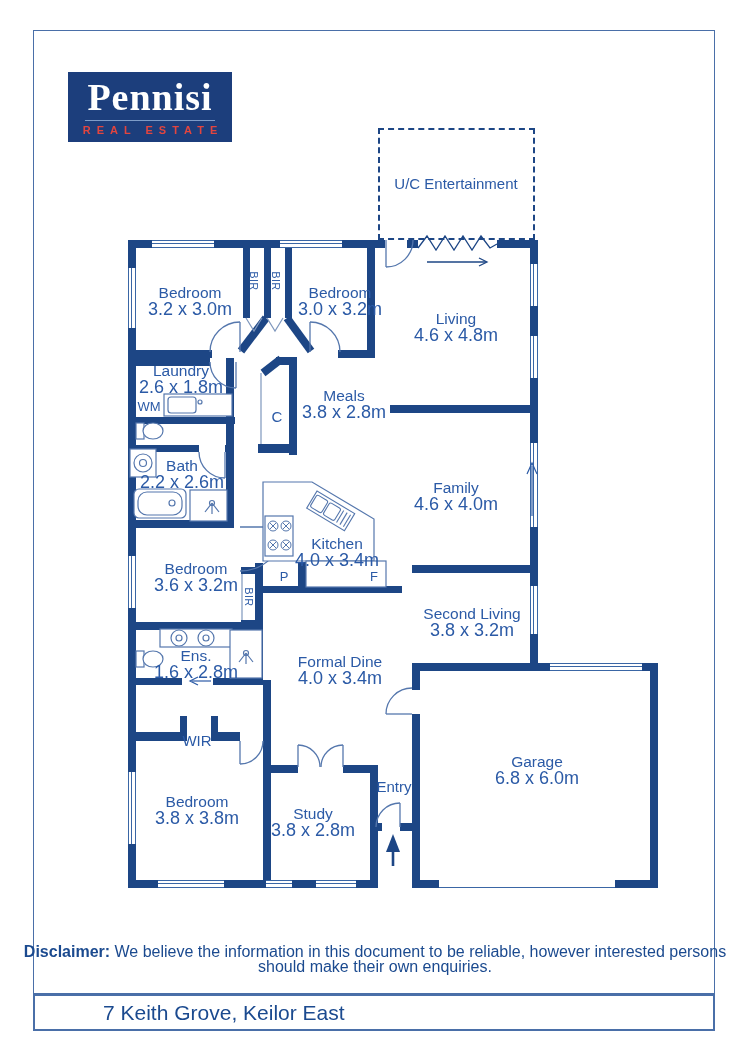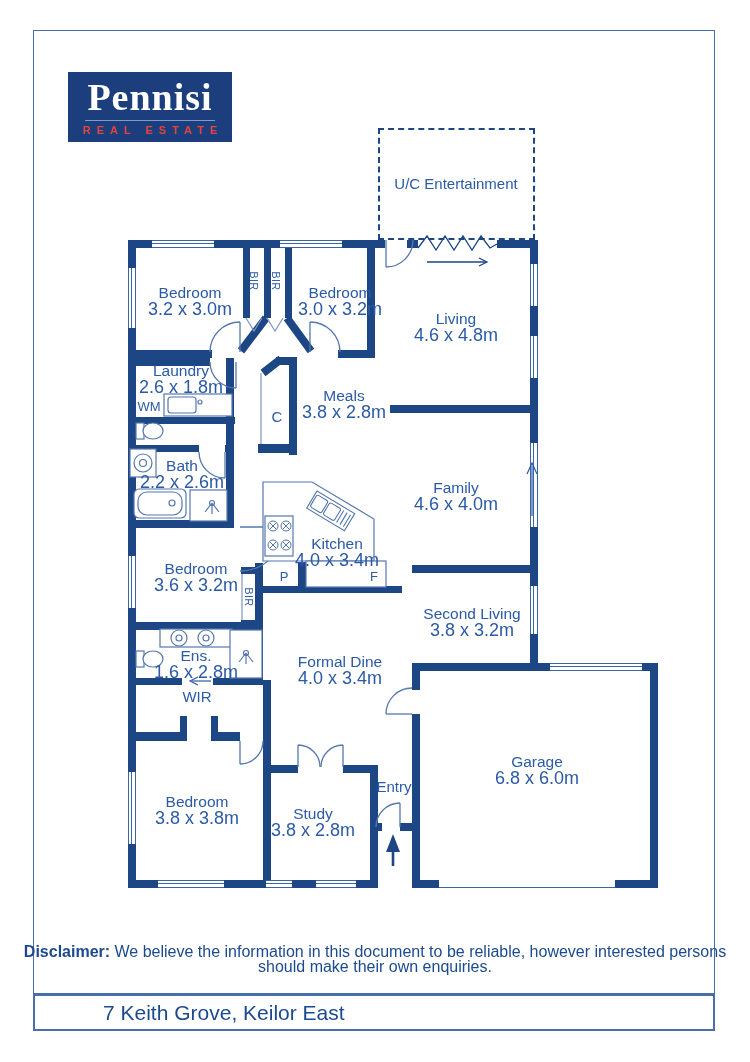--- a/index.html
+++ b/index.html
@@ -308,21 +308,21 @@
     <span class="rdim">6.8 x 6.0m</span>
     </div>
 
   <span class="bir" style="left:254px;top:281px">BIR</span>
   <span class="bir" style="left:276px;top:281px">BIR</span>
   <span class="bir" style="left:249px;top:597px">BIR</span>
   <span class="sl" style="left:149px;top:406px">WM</span>
   <span class="sl sl-big" style="left:277px;top:416px">C</span>
   <span class="sl" style="left:284px;top:576px">P</span>
   <span class="sl" style="left:374px;top:576px">F</span>
-  <span class="sl sl-big" style="left:197px;top:696px">WIR</span>
+  <span class="sl sl-big" style="left:197px;top:740px">WIR</span>
   <span class="sl sl-big" style="left:394px;top:786px">Entry</span>
 </div>
 
 <div class="disclaimer">
   <div><b>Disclaimer:</b><span> We believe the information in this document to be reliable, however interested persons should make their own enquiries.</span></div>
 </div>
 
 <div class="address-bar">
   <span class="address-text">7 Keith Grove, Keilor East</span>
 </div>

